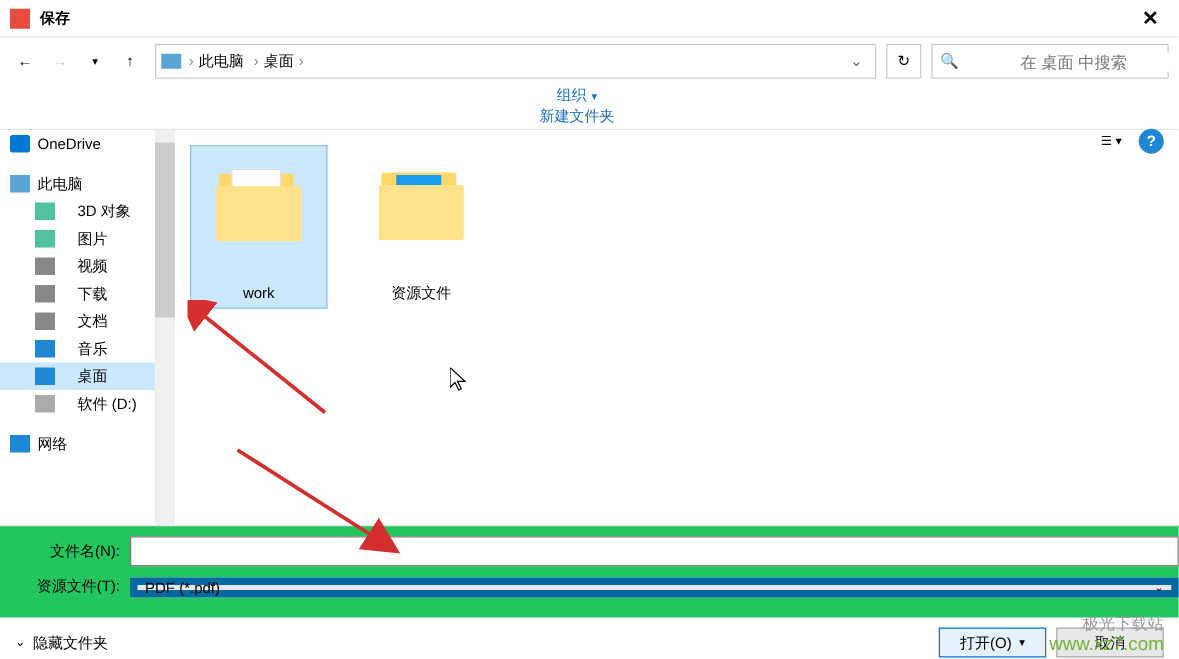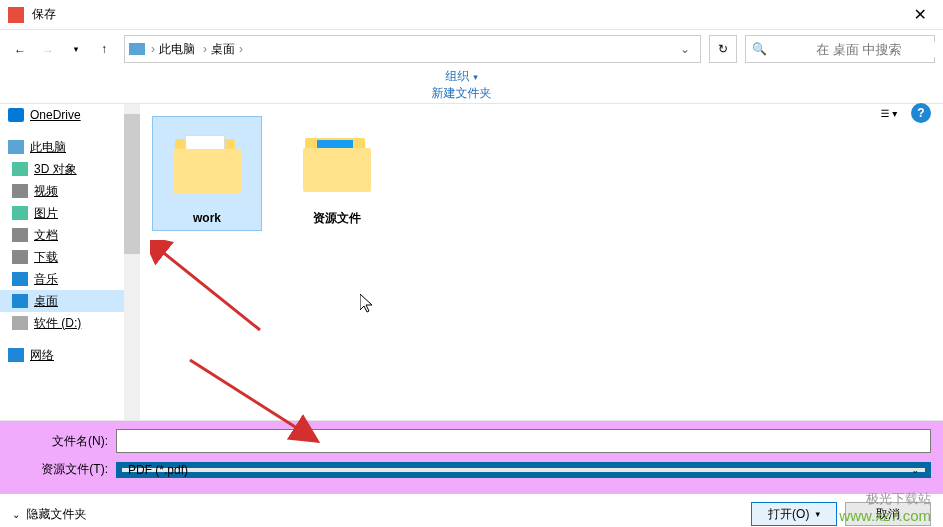--- a/index.html
+++ b/index.html
@@ -1,18 +1,18 @@
 <!DOCTYPE html>
 <html><head>
   <meta charset="utf-8">
   <style>
     * { box-sizing: border-box; margin: 0; padding: 0; }
     body { font-family: "Microsoft YaHei", "Segoe UI", sans-serif; font-size: 12px; background: #fff; width: 943px; height: 527px; overflow: hidden; position: relative; }
     
-    .titlebar { height: 30px; display: flex; align-items: center; padding: 0 8px; border-bottom: 1px solid #e5e5e5; }
+    .titlebar { height: 30px; display: flex; align-items: center; padding: 0 8px; border-bottom: 1px solid #e5e5e5; font-weight: bold; }
     .titlebar-icon { width: 16px; height: 16px; background: #e74c3c; margin-right: 8px; }
     .titlebar-title { flex: 1; }
     .titlebar-close { font-size: 16px; cursor: pointer; padding: 0 8px; }
     
     .navbar { height: 38px; display: flex; align-items: center; padding: 0 8px; gap: 4px; }
     .nav-btn { width: 24px; height: 24px; display: flex; align-items: center; justify-content: center; cursor: pointer; }
     .nav-btn.disabled { color: #ccc; }
     .breadcrumb-bar { flex: 1; height: 28px; border: 1px solid #ccc; display: flex; align-items: center; padding: 0 4px; margin: 0 4px; }
     .bc-icon { width: 16px; height: 12px; background: #5ba4d6; margin-right: 6px; }
     .bc-sep { margin: 0 4px; color: #888; }
@@ -24,23 +24,23 @@
     .toolbar { height: 36px; display: flex; align-items: center; padding: 0 12px; border-bottom: 1px solid #e5e5e5; flex-direction: column; }
     .toolbar-item { color: #1e6fbb; cursor: pointer; margin-right: 20px; display: flex; align-items: center; }
     .toolbar-right { margin-left: auto; display: flex; align-items: center; gap: 8px; }
     .view-btn { width: 28px; height: 22px; display: flex; align-items: center; justify-content: center; cursor: pointer; font-size: 10px; }
     .help-btn { width: 20px; height: 20px; border-radius: 50%; background: #1e88d4; color: #fff; display: flex; align-items: center; justify-content: center; font-weight: bold; cursor: pointer; }
     
     .main-area { display: flex; height: 316px; }
     .sidebar { width: 140px; overflow-y: auto; position: relative; }
     .sidebar-scrollbar { position: absolute; right: 0; top: 0; width: 16px; height: 100%; background: #f0f0f0; }
     .sidebar-thumb { position: absolute; right: 0; top: 10px; width: 16px; height: 140px; background: #ccc; }
-    .tree-item { display: flex; align-items: center; height: 22px; padding-left: 8px; cursor: pointer; text-decoration: underline; }
+    .tree-item { display: flex; align-items: center; height: 22px; padding-left: 8px; cursor: pointer; }
     .tree-item.selected { background: #cce8ff; }
-    .tree-item.level-1 { padding-left: 12px; }
+    .tree-item.level-1 { padding-left: 28px; gap: 12px; }
     .tree-icon { width: 16px; height: 14px; margin-right: 6px; flex-shrink: 0; }
     .icon-onedrive { background: #0078d4; border-radius: 2px; }
     .icon-pc { background: #5ba4d6; }
     .icon-3d { background: #4fc3a1; }
     .icon-video { background: #888; }
     .icon-pictures { background: #4fc3a1; }
     .icon-documents { background: #888; }
     .icon-downloads { background: #888; }
     .icon-music { background: #1e88d4; }
     .icon-desktop { background: #1e88d4; }
@@ -49,29 +49,29 @@
     
     .content-area { flex: 1; padding: 12px; display: flex; gap: 20px; align-items: flex-start; position: relative; }
     .folder-item { width: 110px; text-align: center; cursor: pointer; padding: 4px; }
     .folder-item.selected { background: #cce8ff; border: 1px solid #8bc5f0; }
     .folder-icon-wrap { display: flex; align-items: center; justify-content: center; height: 86px; }
     .folder-icon { width: 68px; height: 58px; position: relative; }
     .folder-back { position: absolute; top: 4px; left: 2px; width: 60px; height: 48px; background: #ffd968; border-radius: 2px 2px 0 0; }
     .folder-front { position: absolute; bottom: 0; left: 0; width: 68px; height: 44px; background: #ffe28a; border-radius: 2px; }
     .folder-papers { position: absolute; top: 0; left: 12px; width: 40px; height: 46px; background: #fff; border: 1px solid #ddd; }
     .folder-overlay-blue { position: absolute; top: 6px; left: 14px; width: 36px; height: 44px; background: linear-gradient(135deg, #2196f3, #03a9f4); }
-    .folder-label { margin-top: 4px; font-weight: bold; }
+    .folder-label { margin-top: 20px; }
     
     .cursor-arrow { position: absolute; top: 190px; left: 220px; font-size: 16px; }
     
     .annotation-arrow { position: absolute; pointer-events: none; }
     .arrow1 { top: 240px; left: 150px; }
     .arrow2 { top: 350px; left: 180px; }
     
-    .bottom-panel { border-top: 1px solid #e5e5e5; padding: 8px 12px; background: #f0abfc; }
+    .bottom-panel { border-top: 1px solid #e5e5e5; padding: 8px 0; background: #22c55e; }
     .field-row { display: flex; align-items: center; margin-bottom: 8px; }
     .field-label { width: 104px; text-align: right; padding-right: 8px; }
     .field-input { flex: 1; height: 24px; border: 1px solid #7a7a7a; background: #fff; padding: 0 6px; }
     .field-select { flex: 1; height: 16px; border: 6px solid #0369a1; background: #e8e8e8; padding: 0 6px; display: flex; align-items: center; justify-content: space-between; cursor: pointer; }
     
     .footer { display: flex; align-items: center; padding: 8px 12px; }
     .hide-folders { display: flex; align-items: center; cursor: pointer; }
     .footer-buttons { margin-left: auto; display: flex; gap: 8px; }
     .btn { width: 86px; height: 24px; border: 1px solid #aaa; background: #e8e8e8; cursor: pointer; display: flex; align-items: center; justify-content: center; }
     .btn.primary { border: 1px solid #0078d4; background: #e5f1fb; }
@@ -132,34 +132,34 @@
         <div style="height: 10px;"></div>
         <div class="tree-item">
           <div class="tree-icon icon-pc"></div>
           <span>此电脑</span>
         </div>
         <div class="tree-item level-1">
           <div class="tree-icon icon-3d"></div>
           <span>3D 对象</span>
         </div>
         <div class="tree-item level-1">
+          <div class="tree-icon icon-pictures"></div>
+          <span>图片</span>
+        </div>
+        <div class="tree-item level-1">
           <div class="tree-icon icon-video"></div>
           <span>视频</span>
         </div>
         <div class="tree-item level-1">
-          <div class="tree-icon icon-pictures"></div>
-          <span>图片</span>
+          <div class="tree-icon icon-downloads"></div>
+          <span>下载</span>
         </div>
         <div class="tree-item level-1">
           <div class="tree-icon icon-documents"></div>
           <span>文档</span>
-        </div>
-        <div class="tree-item level-1">
-          <div class="tree-icon icon-downloads"></div>
-          <span>下载</span>
         </div>
         <div class="tree-item level-1">
           <div class="tree-icon icon-music"></div>
           <span>音乐</span>
         </div>
         <div class="tree-item level-1 selected">
           <div class="tree-icon icon-desktop"></div>
           <span>桌面</span>
         </div>
         <div class="tree-item level-1">

